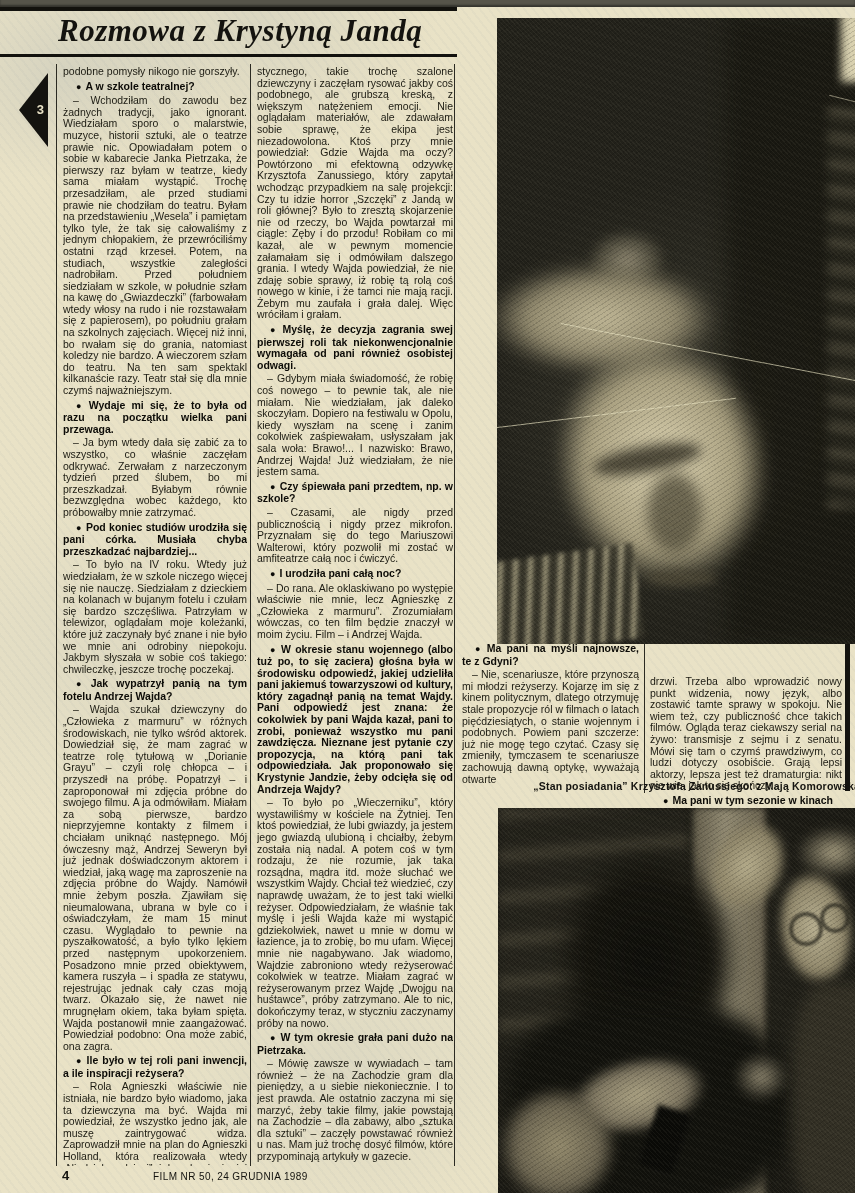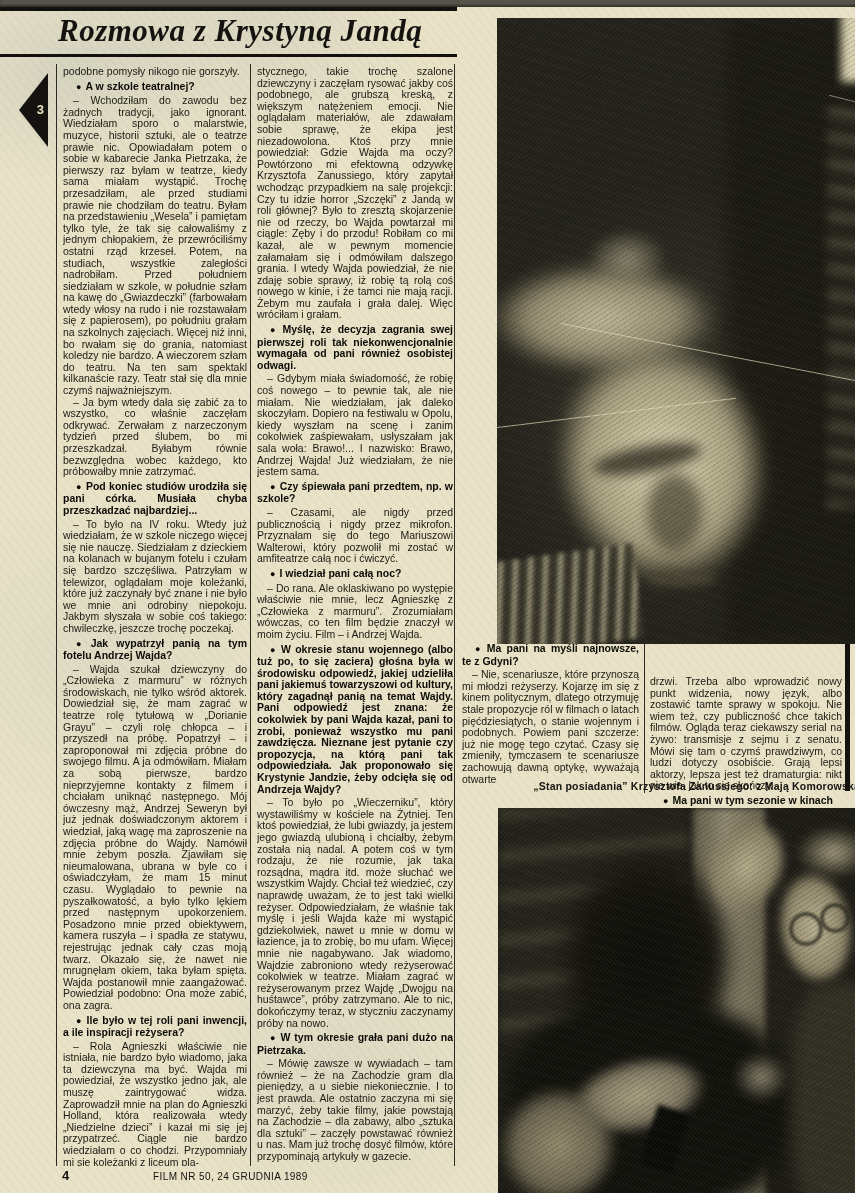--- a/index.html
+++ b/index.html
@@ -136,36 +136,37 @@
   <div class="vrule v1"></div>
   <div class="vrule v2"></div>
   <div class="vrule v3"></div>
   <div class="vrule v4"></div>
   <div class="vthick"></div>
 
   <section class="col col1">
     <p class="blk a cont">podobne pomysły nikogo nie gorszyły.</p>
     <p class="blk q"><span class="bullet">●</span><span>A w szkole teatralnej?</span></p>
     <p class="blk a">– Wchodziłam do zawodu bez żadnych tradycji, jako ignorant. Wiedziałam sporo o malarstwie, muzyce, historii sztuki, ale o teatrze prawie nic. Opowiadałam potem o sobie w kabarecie Janka Pietrzaka, że pierwszy raz byłam w teatrze, kiedy sama miałam wystąpić. Trochę przesadziłam, ale przed studiami prawie nie chodziłam do teatru. Byłam na przedstawieniu „Wesela” i pamiętam tylko tyle, że tak się całowaliśmy z jednym chłopakiem, że przewróciliśmy ostatni rząd krzeseł. Potem, na studiach, wszystkie zaległości nadrobiłam. Przed południem siedziałam w szkole, w południe szłam na kawę do „Gwiazdeczki” (farbowałam wtedy włosy na rudo i nie rozstawałam się z papierosem), po południu grałam na szkolnych zajęciach. Więcej niż inni, bo rwałam się do grania, natomiast koledzy nie bardzo. A wieczorem szłam do teatru. Na ten sam spektakl kilkanaście razy. Teatr stał się dla mnie czymś najważniejszym.</p>
+    <p class="blk q"><span class="bullet">●</span><span>Wydaje mi się, że to była od razu na początku wielka pani przewaga.</span></p>
     <p class="blk a">– Ja bym wtedy dała się zabić za to wszystko, co właśnie zaczęłam odkrywać. Zerwałam z narzeczonym tydzień przed ślubem, bo mi przeszkadzał. Byłabym równie bezwzględna wobec każdego, kto próbowałby mnie zatrzymać.</p>
     <p class="blk q"><span class="bullet">●</span><span>Pod koniec studiów urodziła się pani córka. Musiała chyba przeszkadzać najbardziej...</span></p>
     <p class="blk a">– To było na IV roku. Wtedy już wiedziałam, że w szkole niczego więcej się nie nauczę. Siedziałam z dzieckiem na kolanach w bujanym fotelu i czułam się bardzo szczęśliwa. Patrzyłam w telewizor, oglądałam moje koleżanki, które już zaczynały być znane i nie było we mnie ani odrobiny niepokoju. Jakbym słyszała w sobie coś takiego: chwileczkę, jeszcze trochę poczekaj.</p>
     <p class="blk q"><span class="bullet">●</span><span>Jak wypatrzył panią na tym fotelu Andrzej Wajda?</span></p>
     <p class="blk a">– Wajda szukał dziewczyny do „Człowieka z marmuru” w różnych środowiskach, nie tylko wśród aktorek. Dowiedział się, że mam zagrać w teatrze rolę tytułową w „Dorianie Grayu” – czyli rolę chłopca – i przyszedł na próbę. Popatrzył – i zaproponował mi zdjęcia próbne do swojego filmu. A ja odmówiłam. Miałam za sobą pierwsze, bardzo nieprzyjemne kontakty z filmem i chciałam uniknąć następnego. Mój ówczesny mąż, Andrzej Seweryn był już jednak doświadczonym aktorem i wiedział, jaką wagę ma zaproszenie na zdjęcia próbne do Wajdy. Namówił mnie żebym poszła. Zjawiłam się nieumalowana, ubrana w byle co i oświadczyłam, że mam 15 minut czasu. Wyglądało to pewnie na pyszałkowatość, a było tylko lękiem przed następnym upokorzeniem. Posadzono mnie przed obiektywem, kamera ruszyła – i spadła ze statywu, rejestrując jednak cały czas moją twarz. Okazało się, że nawet nie mrugnęłam okiem, taka byłam spięta. Wajda postanowił mnie zaangażować. Powiedział podobno: Ona może zabić, ona zagra.</p>
     <p class="blk q"><span class="bullet">●</span><span>Ile było w tej roli pani inwencji, a ile inspiracji reżysera?</span></p>
     <p class="blk a">– Rola Agnieszki właściwie nie istniała, nie bardzo było wiadomo, jaka ta dziewczyna ma być. Wajda mi powiedział, że wszystko jedno jak, ale muszę zaintrygować widza. Zaprowadził mnie na plan do Agnieszki Holland, która realizowała wtedy „Niedzielne dzieci” i kazał mi się jej przypatrzeć. Ciągle nie bardzo wiedziałam o co chodzi. Przypomniały mi się koleżanki z liceum pla-</p>
   </section>
 
   <section class="col col2">
     <p class="blk a cont">stycznego, takie trochę szalone dziewczyny i zaczęłam rysować jakby coś podobnego, ale grubszą kreską, z większym natężeniem emocji. Nie oglądałam materiałów, ale zdawałam sobie sprawę, że ekipa jest niezadowolona. Ktoś przy mnie powiedział: Gdzie Wajda ma oczy? Powtórzono mi efektowną odzywkę Krzysztofa Zanussiego, który zapytał wchodząc przypadkiem na salę projekcji: Czy tu idzie horror „Szczęki” z Jandą w roli głównej? Było to zresztą skojarzenie nie od rzeczy, bo Wajda powtarzał mi ciągle: Zęby i do przodu! Robiłam co mi kazał, ale w pewnym momencie załamałam się i odmówiłam dalszego grania. I wtedy Wajda powiedział, że nie zdaję sobie sprawy, iż robię tą rolą coś nowego w kinie, i że tamci nie mają racji. Żebym mu zaufała i grała dalej. Więc wróciłam i grałam.</p>
     <p class="blk q"><span class="bullet">●</span><span>Myślę, że decyzja zagrania swej pierwszej roli tak niekonwencjonalnie wymagała od pani również osobistej odwagi.</span></p>
     <p class="blk a">– Gdybym miała świadomość, że robię coś nowego – to pewnie tak, ale nie miałam. Nie wiedziałam, jak daleko skoczyłam. Dopiero na festiwalu w Opolu, kiedy wyszłam na scenę i zanim cokolwiek zaśpiewałam, usłyszałam jak sala woła: Brawo!... I nazwisko: Brawo, Andrzej Wajda! Już wiedziałam, że nie jestem sama.</p>
     <p class="blk q"><span class="bullet">●</span><span>Czy śpiewała pani przedtem, np. w szkole?</span></p>
     <p class="blk a">– Czasami, ale nigdy przed publicznością i nigdy przez mikrofon. Przyznałam się do tego Mariuszowi Walterowi, który pozwolił mi zostać w amfiteatrze całą noc i ćwiczyć.</p>
-    <p class="blk q"><span class="bullet">●</span><span>I wiedział pani całą noc?</span></p>
+    <p class="blk q"><span class="bullet">●</span><span>I urodziła pani całą noc?</span></p>
     <p class="blk a">– Do rana. Ale oklaskiwano po występie właściwie nie mnie, lecz Agnieszkę z „Człowieka z marmuru”. Zrozumiałam wówczas, co ten film będzie znaczył w moim życiu. Film – i Andrzej Wajda.</p>
     <p class="blk q"><span class="bullet">●</span><span>W okresie stanu wojennego (albo tuż po, to się zaciera) głośna była w środowisku odpowiedź, jakiej udzieliła pani jakiemuś towarzyszowi od kultury, który zagadnął panią na temat Wajdy. Pani odpowiedź jest znana: że cokolwiek by pani Wajda kazał, pani to zrobi, ponieważ wszystko mu pani zawdzięcza. Nieznane jest pytanie czy propozycja, na którą pani tak odpowiedziała. Jak proponowało się Krystynie Jandzie, żeby odcięła się od Andrzeja Wajdy?</span></p>
     <p class="blk a">– To było po „Wieczerniku”, który wystawiliśmy w kościele na Żytniej. Ten ktoś powiedział, że lubi gwiazdy, ja jestem jego gwiazdą ulubioną i chciałby, żebym została nią nadal. A potem coś w tym rodzaju, że nie rozumie, jak taka rozsądna, mądra itd. może słuchać we wszystkim Wajdy. Chciał też wiedzieć, czy naprawdę uważam, że to jest taki wielki reżyser. Odpowiedziałam, że właśnie tak myślę i jeśli Wajda każe mi wystąpić gdziekolwiek, nawet u mnie w domu w łazience, ja to zrobię, bo mu ufam. Więcej mnie nie nagabywano. Jak wiadomo, Wajdzie zabroniono wtedy reżyserować cokolwiek w teatrze. Miałam zagrać w reżyserowanym przez Wajdę „Dwojgu na huśtawce”, próby zatrzymano. Ale to nic, dokończymy teraz, w styczniu zaczynamy próby na nowo.</p>
     <p class="blk q"><span class="bullet">●</span><span>W tym okresie grała pani dużo na Pietrzaka.</span></p>
     <p class="blk a">– Mówię zawsze w wywiadach – tam również – że na Zachodzie gram dla pieniędzy, a u siebie niekoniecznie. I to jest prawda. Ale ostatnio zaczyna mi się marzyć, żeby takie filmy, jakie powstają na Zachodzie – dla zabawy, albo „sztuka dla sztuki” – zaczęły powstawać również u nas. Mam już trochę dosyć filmów, które przypominają artykuły w gazecie.</p>
   </section>
 
   <section class="col col3">
     <p class="blk q"><span class="bullet">●</span><span>Ma pani na myśli najnowsze, te z Gdyni?</span></p>
     <p class="blk a">– Nie, scenariusze, które przynoszą mi młodzi reżyserzy. Kojarzę im się z kinem politycznym, dlatego otrzymuję stale propozycje ról w filmach o latach pięćdziesiątych, o stanie wojennym i podobnych. Powiem pani szczerze: już nie mogę tego czytać. Czasy się zmieniły, tymczasem te scenariusze zachowują dawną optykę, wyważają otwarte</p>

